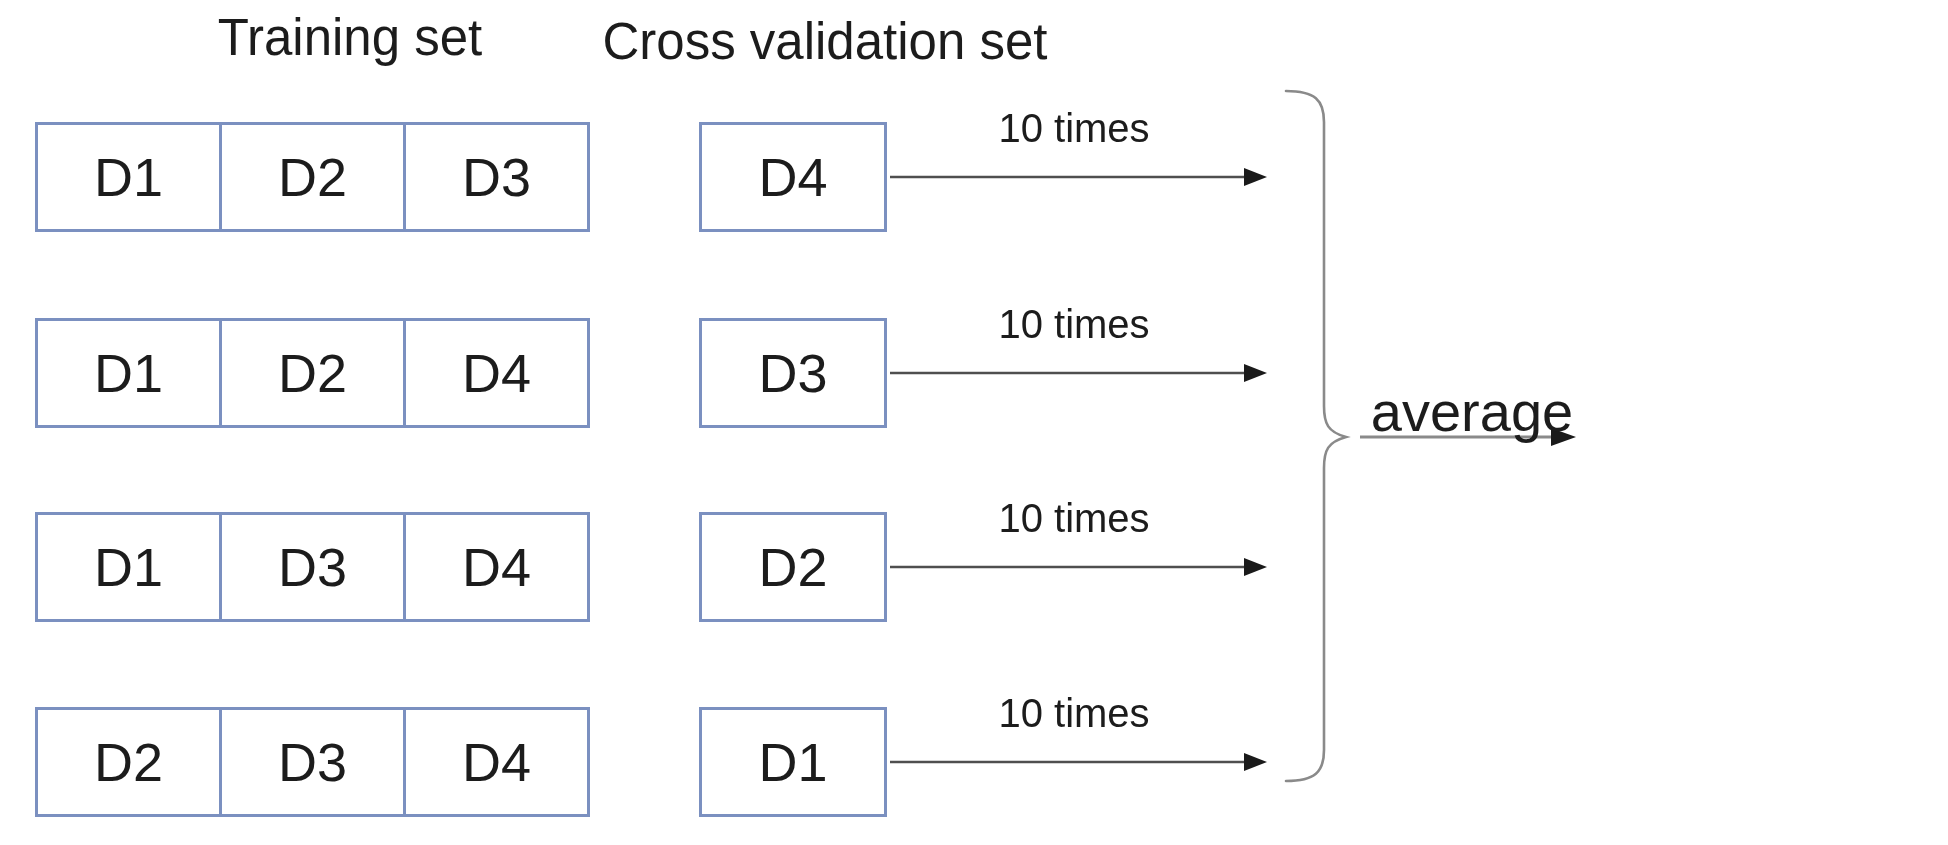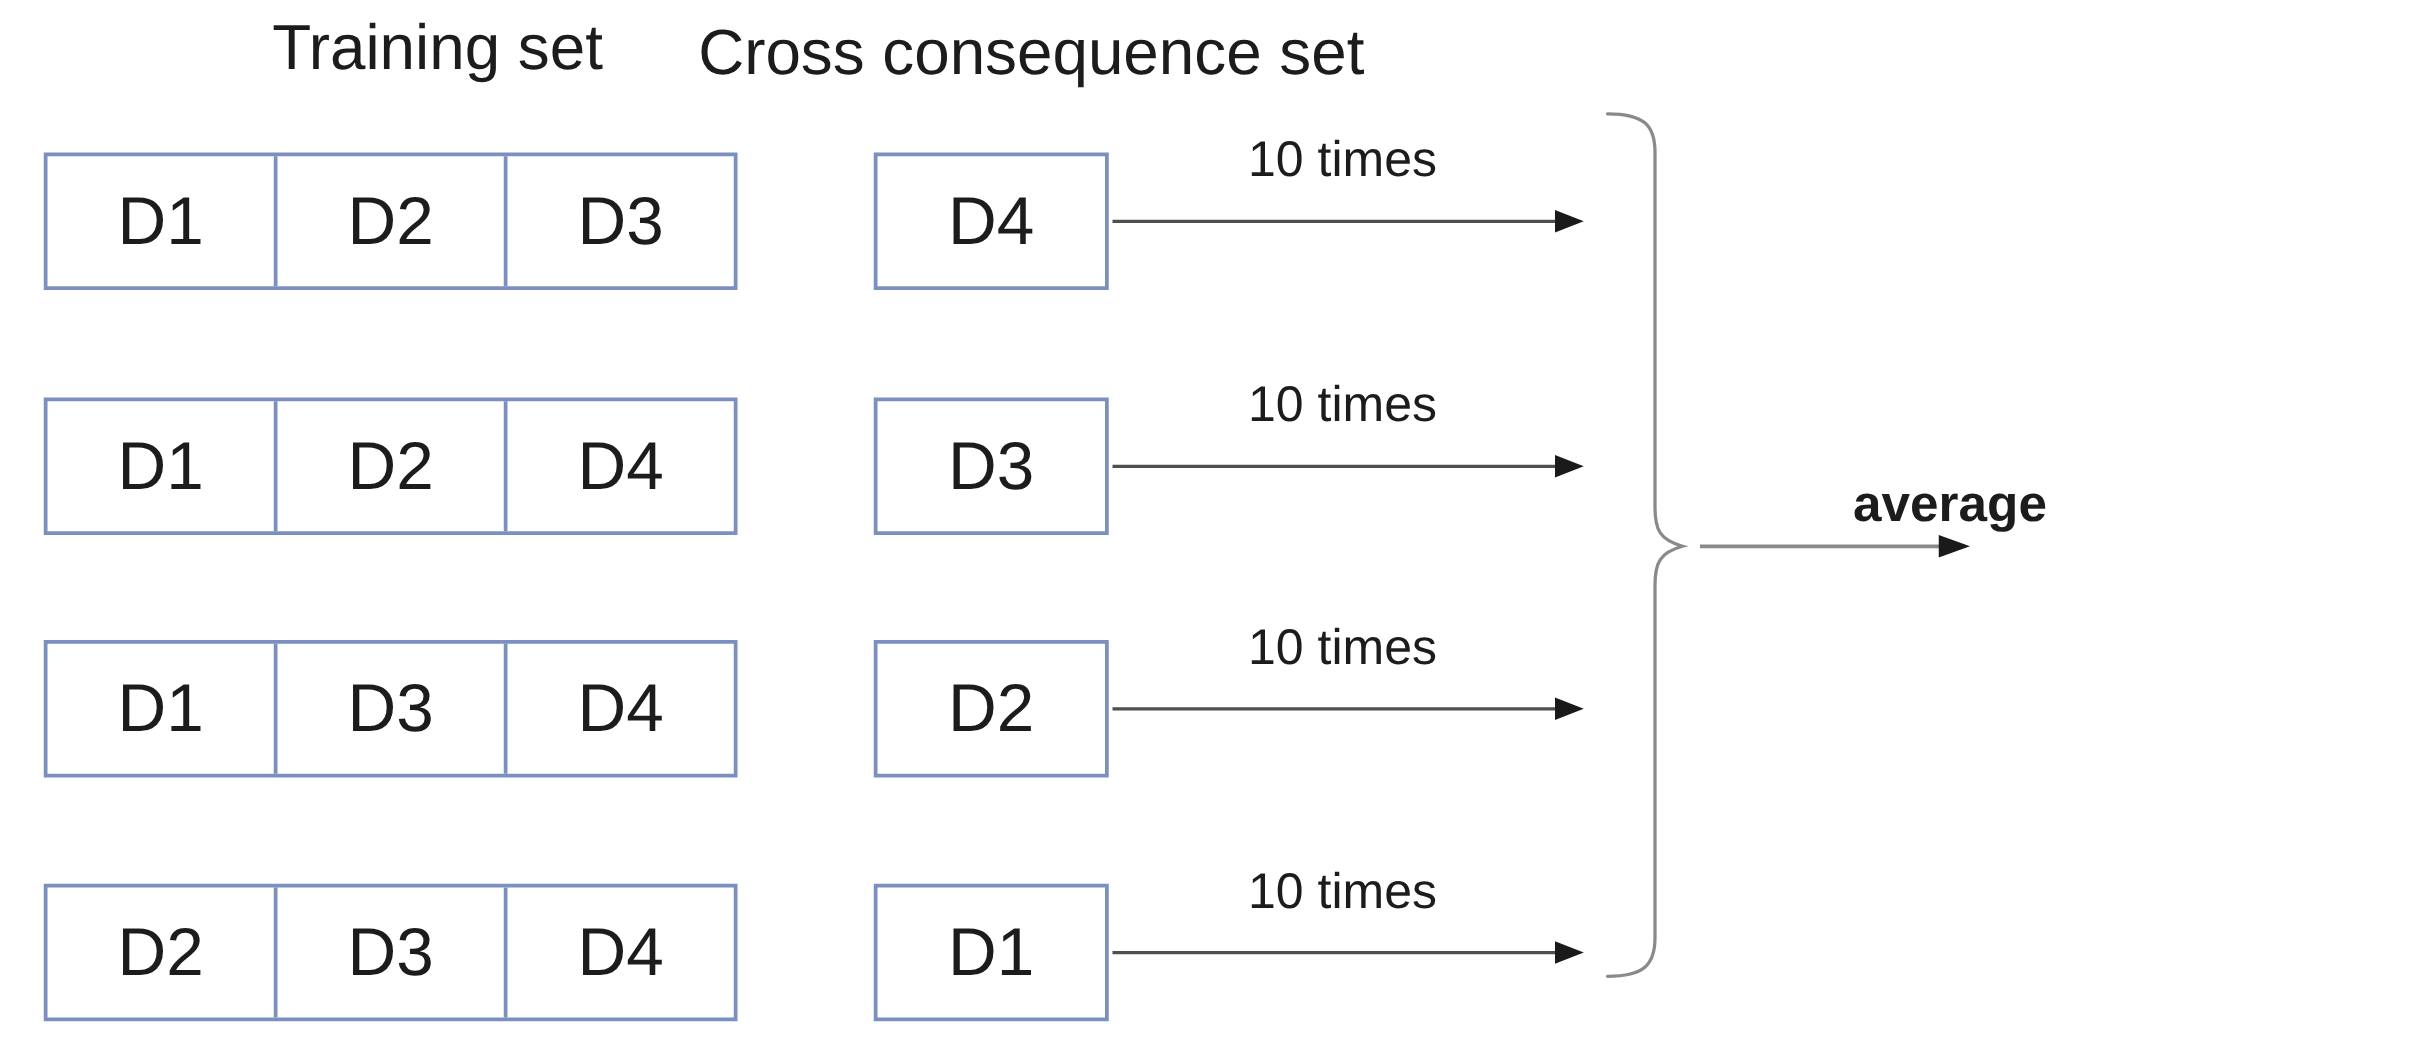--- a/index.html
+++ b/index.html
@@ -66,28 +66,27 @@
   .times {
     position: absolute;
     white-space: nowrap;
     font-size: 40px;
     line-height: 1.15;
     transform: translateX(-50%);
     color: var(--text, #1c1c1c);
   }
   .avg {
     position: absolute;
-    left: 1560px;
+    left: 1472px;
     top: 381px;
     transform: translateX(-50%);
     white-space: nowrap;
-    font-size: 41px;
+    font-size: 56px;
     line-height: 1.1;
     color: var(--text, #1c1c1c);
-    font-weight: bold;
   }
   .conseq {
     position: absolute;
     left: 1586px;
     top: 420px;
     white-space: nowrap;
     font-size: 52px;
     line-height: 1.1;
     color: var(--text, #1c1c1c);
   }
@@ -100,21 +99,21 @@
     pointer-events: none;
   }
 </style>
 </head>
 <body>
 
 <div id="canvas" style="--box-border: #7b90c0; --box-fill: #ffffff; --text: #1c1c1c;">
 
   <div class="hdr" style="left:350px; top:10px;">Training set</div>
 
-  <div class="hdr" style="left:825px; top:14px;">Cross consequence set</div>
+  <div class="hdr" style="left:825px; top:14px;">Cross validation set</div>
 
   <div id="rows-layer">
       <div class="tbox" style="top: 122px;">
         <div class="tcell">D1</div>
         <div class="tcell">D2</div>
         <div class="tcell">D3</div>
       </div>
       <div class="vbox" style="top: 122px;">D4</div>
       <div class="times" style="left: 1074px; top: 105px;">10 times</div>
       <div class="tbox" style="top: 318px;">

